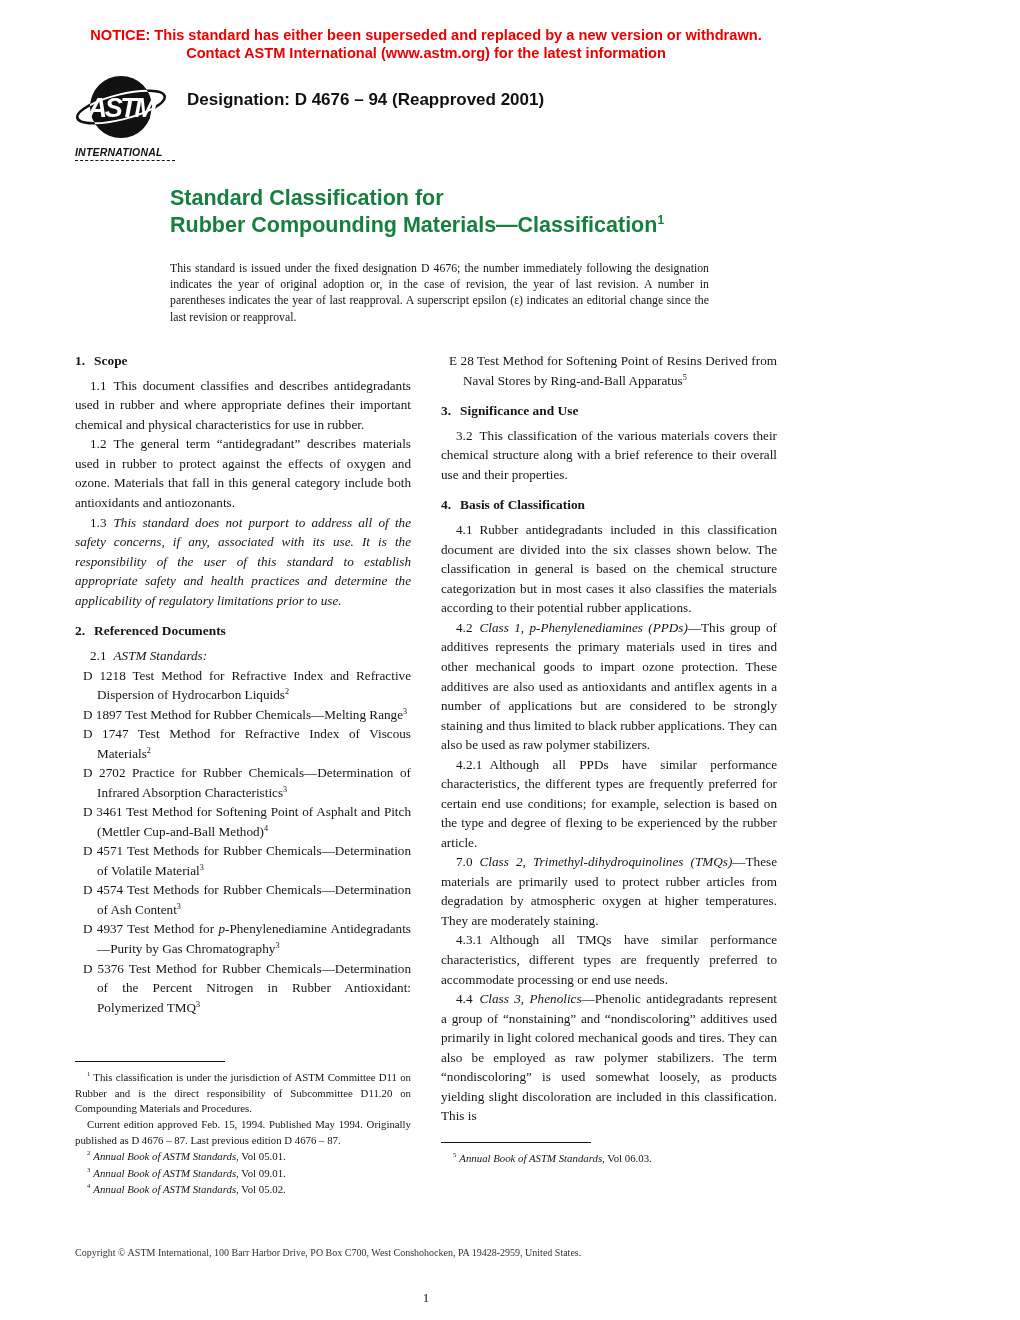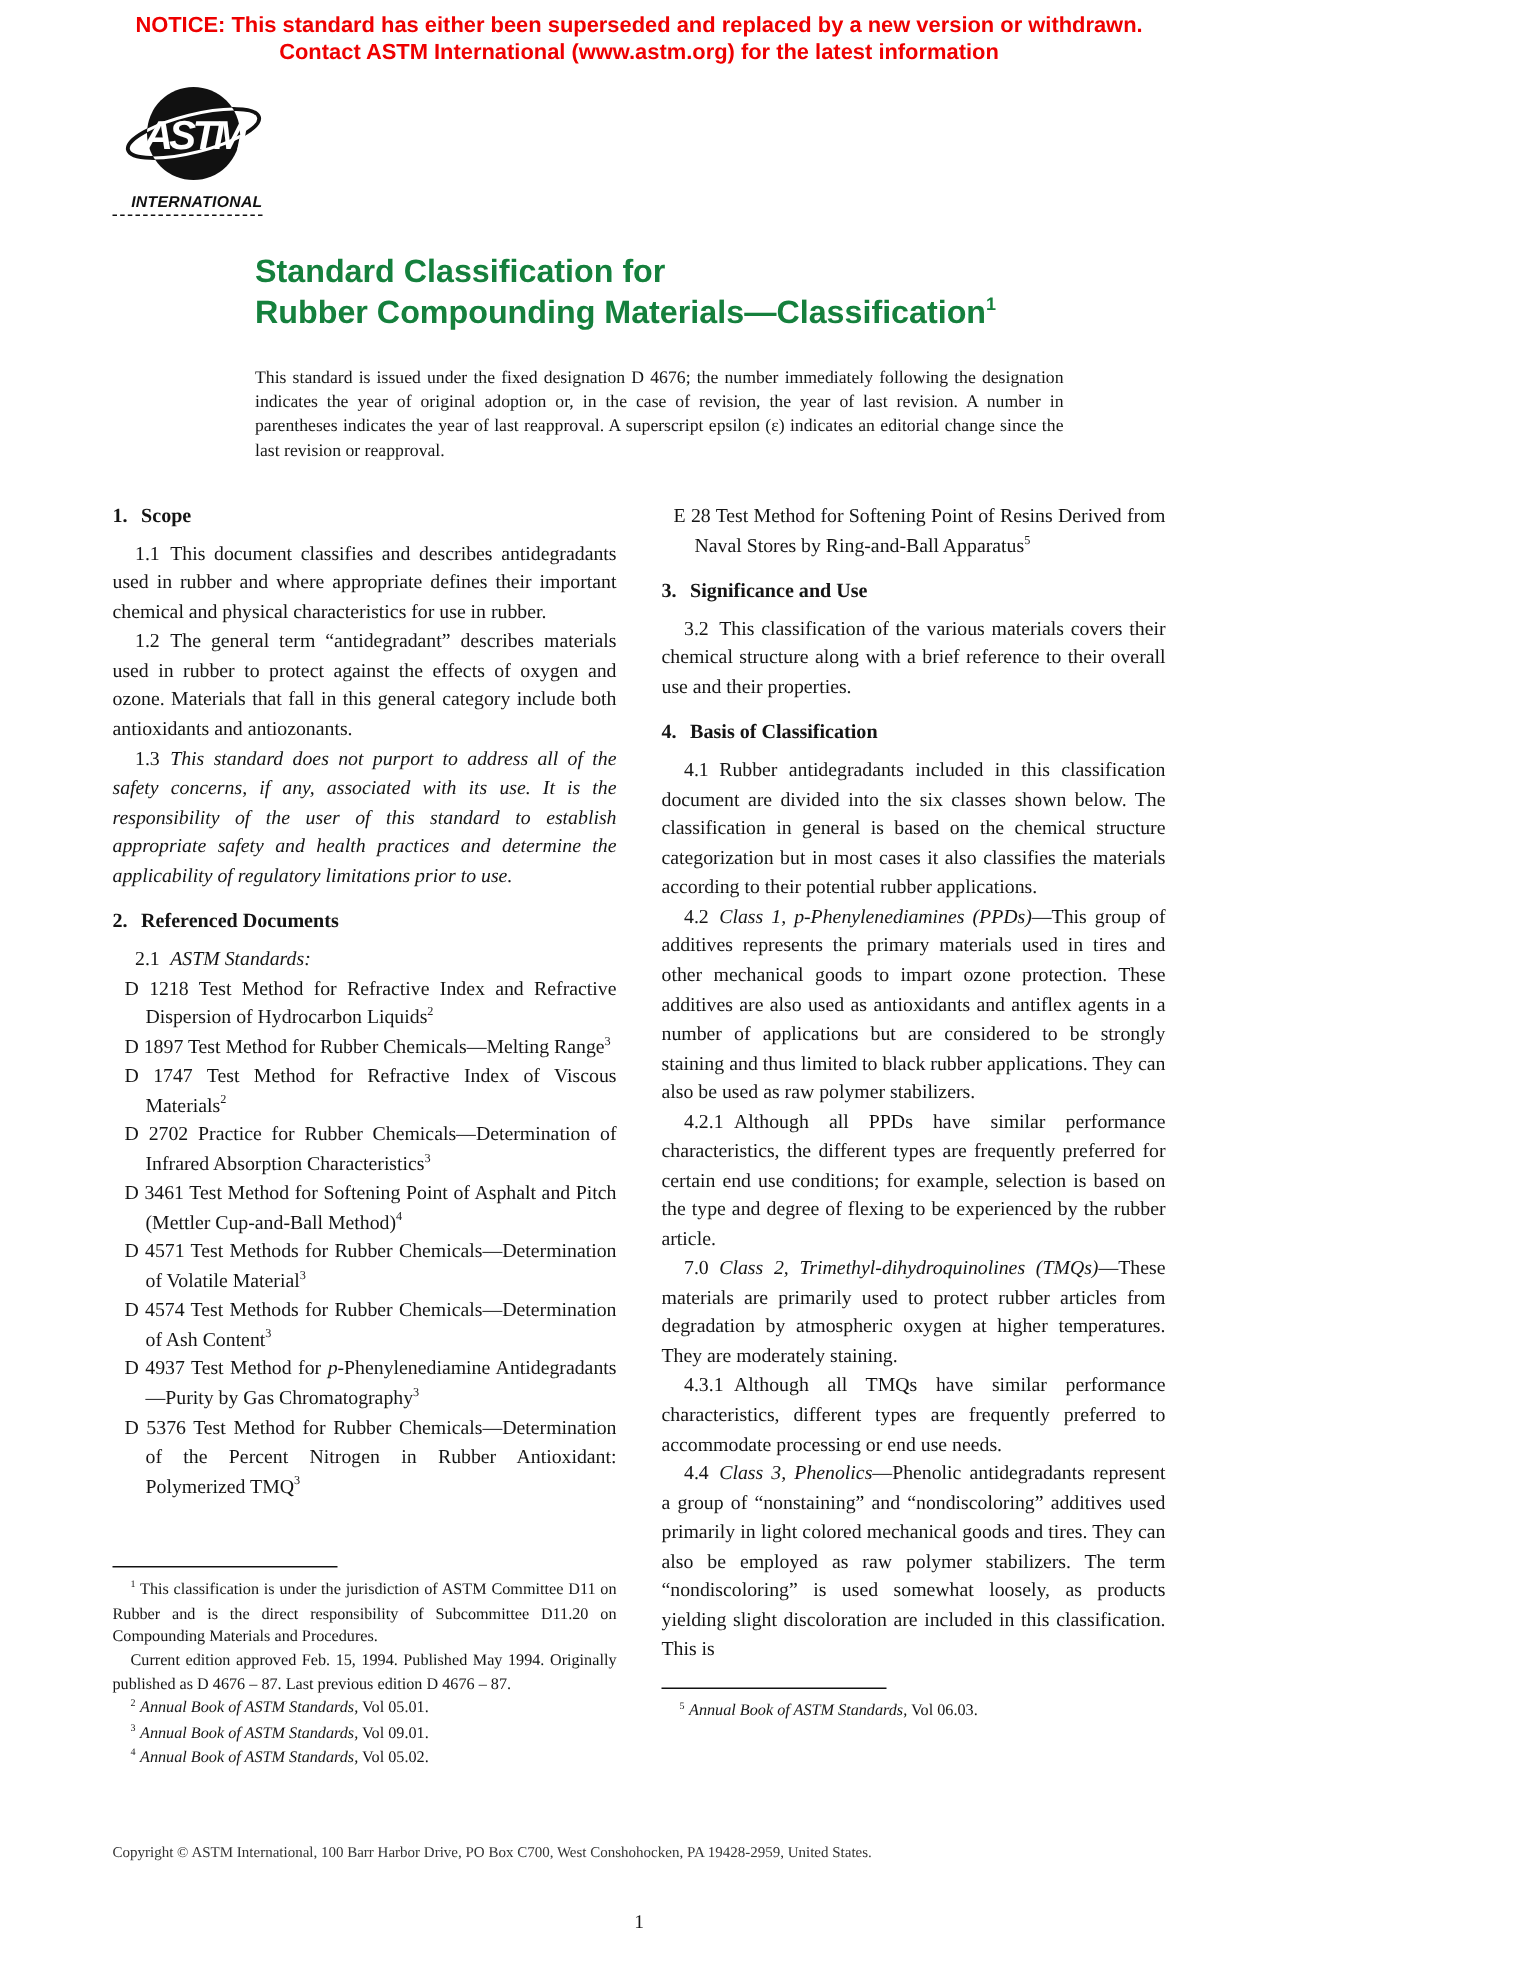--- a/index.html
+++ b/index.html
@@ -1,28 +1,28 @@
 <!DOCTYPE html>
 <html><head>
 <meta charset="utf-8">
 <style>
   html,body { margin:0; padding:0; background:#ffffff; }
   .page {
     width:852px; height:1320px; box-sizing:border-box;
-    padding:8px 75px 0 75px; background:#ffffff; color:#151515;
+    padding:26px 75px 0 75px; background:#ffffff; color:#151515;
     font-family:"Liberation Serif", serif; position:relative; overflow:hidden;
   }
   
   .notice {
     text-align:center; font-family:"Liberation Sans", sans-serif;
     font-weight:bold; font-size:14.6px; line-height:1.25; color:#ee0000;
   }
   
   .header-row { display:flex; margin-top:12px; }
-  .logo-wrap { width:100px; text-align:right; }
+  .logo-wrap { width:100px; text-align:left; }
   .logo-sub {
     font-family:"Liberation Sans", sans-serif; font-weight:bold; font-style:italic;
     font-size:10.5px; letter-spacing:.2px; color:#111; margin-top:-4px;
     border-bottom:1.5px dashed #111; padding-bottom:2px;
   }
   .designation {
     font-family:"Liberation Sans", sans-serif; font-weight:bold;
     font-size:17px; margin-left:12px; padding-top:16px; color:#111;
   }
   
@@ -76,20 +76,21 @@
               <circle cx="46" cy="33" r="31"></circle>
             </clipPath>
           </defs>
         <ellipse cx="46" cy="33" rx="45" ry="12.5" transform="rotate(-14 46 33)" fill="none" stroke="#111" stroke-width="2.6"></ellipse>
         <circle cx="46" cy="33" r="31" fill="#111"></circle>
         <ellipse cx="46" cy="33" rx="45" ry="12.5" transform="rotate(-14 46 33)" fill="none" stroke="#ffffff" stroke-width="2" clip-path="url(#gc)"></ellipse>
         <text x="46" y="43" text-anchor="middle" font-family="Liberation Sans, sans-serif" font-size="27" font-weight="bold" font-style="italic" letter-spacing="-2.5" fill="#ffffff">ASTM</text>
       </svg>
       <div class="logo-sub">INTERNATIONAL</div>
     </div>
+    <div class="designation">Designation: D 4676 – 94 (Reapproved 2001)</div>
   </div>
 
   <h1 class="title-block">
     <span>Standard Classification for</span><br>
     <span>Rubber Compounding Materials—Classification</span><sup>1</sup>
   </h1>
 
   <p class="intro">This standard is issued under the fixed designation D 4676; the number immediately following the designation indicates the year of original adoption or, in the case of revision, the year of last revision. A number in parentheses indicates the year of last reapproval. A superscript epsilon (ε) indicates an editorial change since the last revision or reapproval.</p>
 
   <div class="columns">

